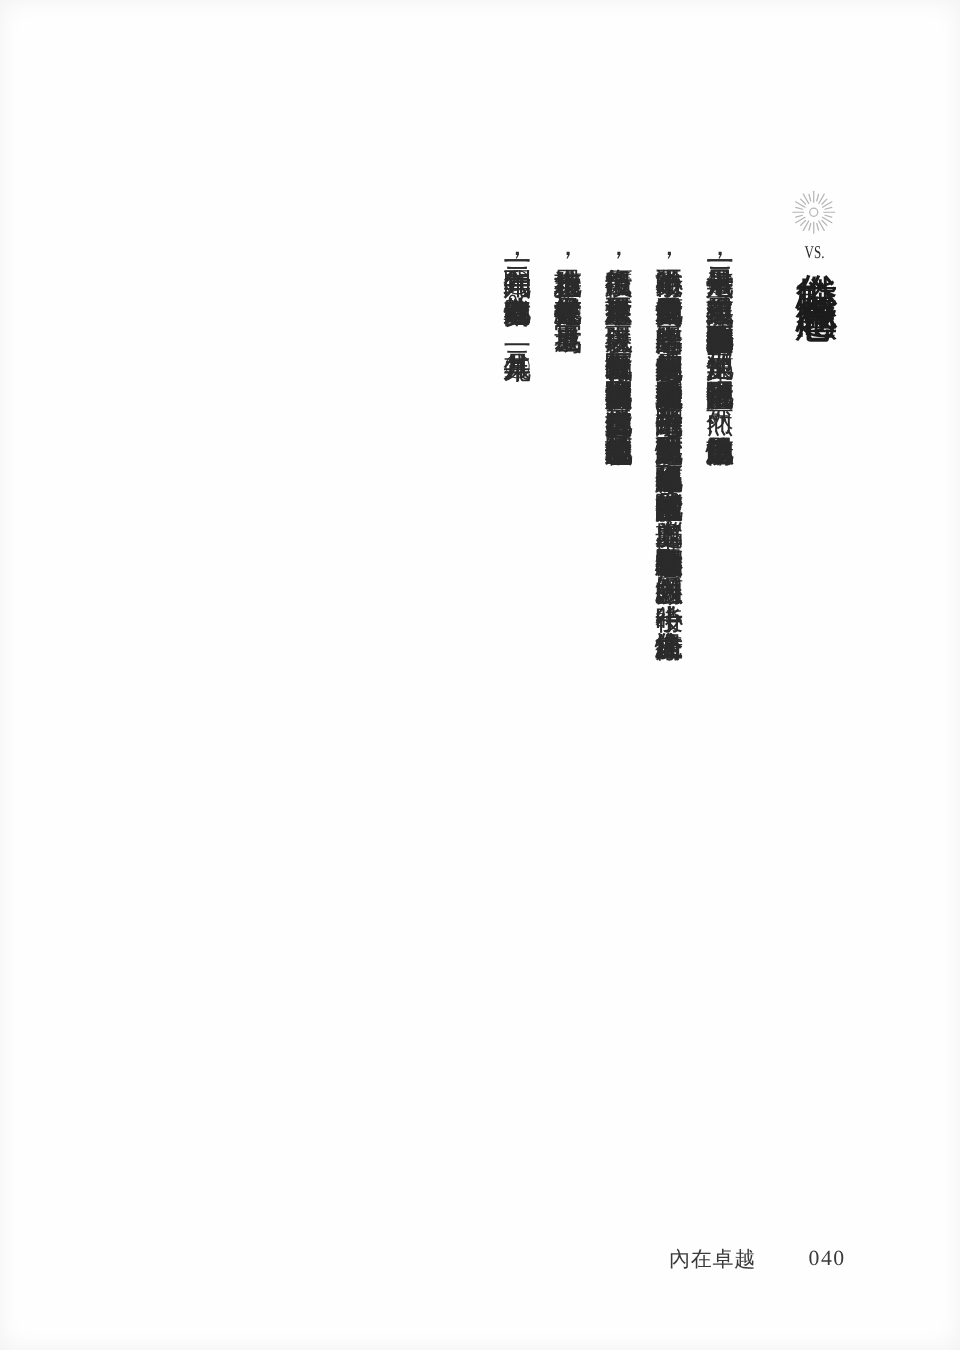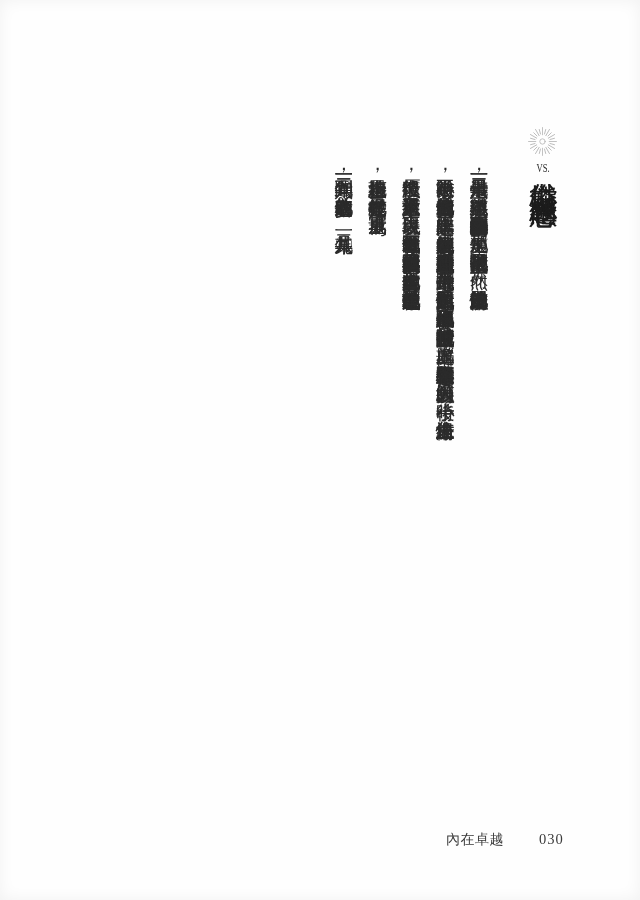--- a/index.html
+++ b/index.html
@@ -119,17 +119,17 @@
   <div class="body-text">
     <p>二〇一一年六月二十七日清晨，萊恩・道得頭破血流，在密西根州弗林特市治安敗壞街區一處酒吧外的小巷醒來。那是他第一次，也是最後一次捲入酒吧鬥毆。然而，萊恩的情況遠比他以爲的嚴重。</p>
     <p>不過數幾小時前，他還站在頒獎台最高的位置，高舉黑暗之王金牌，慶祝人生中最輝煌的勝利之一。職業跳躍滑水選手要以時速一一〇公里的速度衝上跳台，再飛躍七十公尺的距離，因此萊恩早已習慣面對危險，但從未像那晚那樣面臨生死邊緣。他在醫院裡被診斷出顱骨骨折、腦部三處出血，並隨即被送往創傷中心進行緊急手術，以緩解顱內壓力。十二小時後，出血情況才終於止住。</p>
     <p>奇蹟般復原後，萊恩不僅重返滑水界，表現更勝以往。隔年五月復出首戰便奪冠，幾週後又贏得當年最大型賽事大師賽的冠軍。這是他首次在大師賽封王，也從此開啓了他職業生涯最成功的一年。</p>
     <p>萊恩持續地進步，並在二〇一七年打破世界紀錄，成爲世界冠軍。</p>
     <p>二〇一六年到二〇一九年間，他的參賽勝率高達八七％。二〇一九年八月某</p>
   </div>
 
   <div class="footer">
     <span class="footer-book-title">內在卓越</span>
-    <span class="footer-page-number">030</span>
+    <span class="footer-page-number">040</span>
   </div>
 
   <div class="edge-shade"></div>
 </div>
 
 </body></html>

